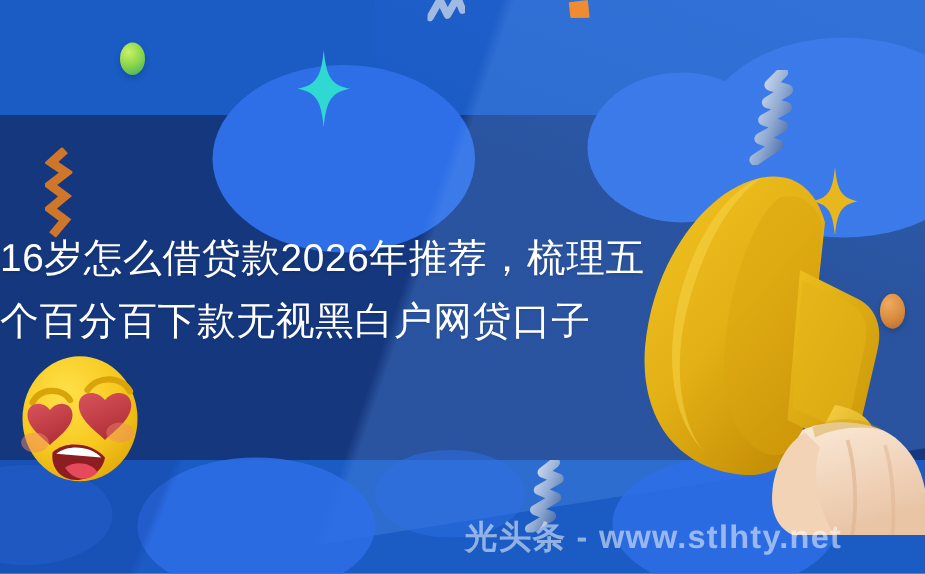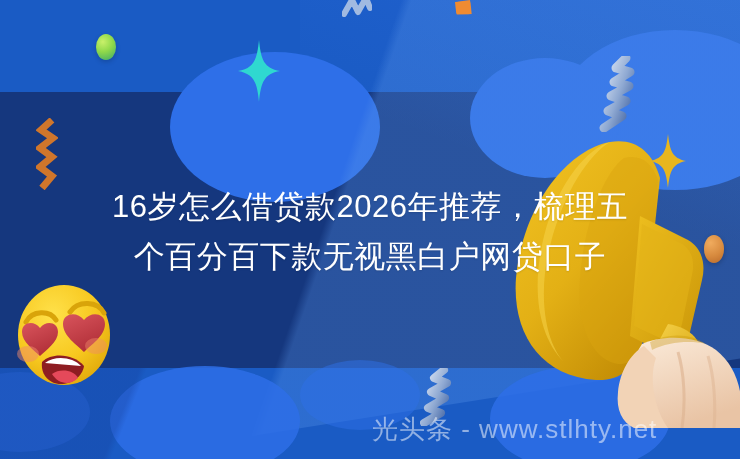--- a/index.html
+++ b/index.html
@@ -137,40 +137,39 @@
     width: 104px; height: 106px;
     pointer-events: none;
   }
 
   
   .title {
     position: absolute;
     left: 0;
     top: 182px;
     width: 740px;
-    text-align: center;
     color: #ffffff;
     font-size: 31px;
     line-height: 50px;
     letter-spacing: 0.5px;
     font-weight: 400;
     white-space: pre-line;
     text-shadow: 0 1px 2px rgba(0,0,0,0.12);
   }
 
   
   .watermark {
     position: absolute;
     left: 372px;
     top: 412px;
     color: rgba(255,255,255,0.52);
     font-size: 26px;
     letter-spacing: 1px;
     white-space: nowrap;
-    font-weight: 400;
+    font-weight: 700;
   }
 </style>
 </head>
 <body>
 
 <div id="poster">
 
   <div class="band band-top"></div>
   <div class="band band-mid"></div>
   <div class="band band-bottom"></div>

